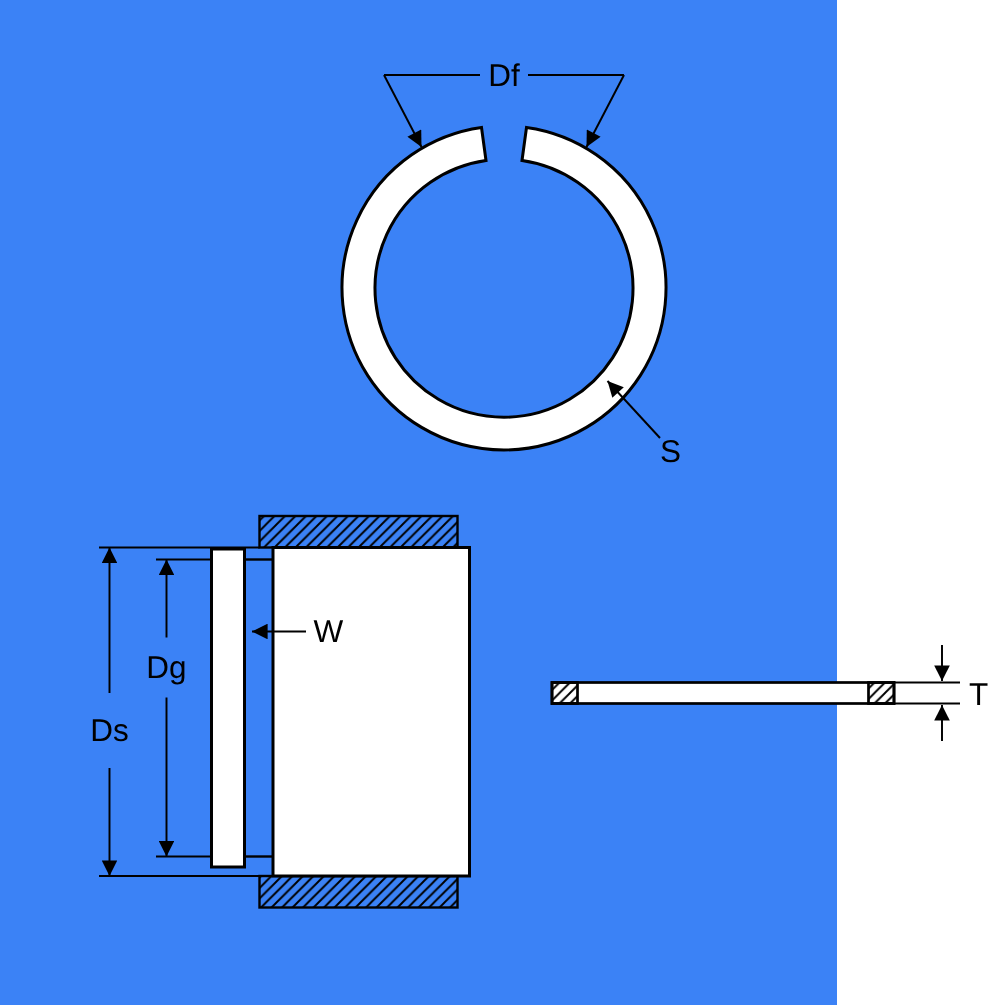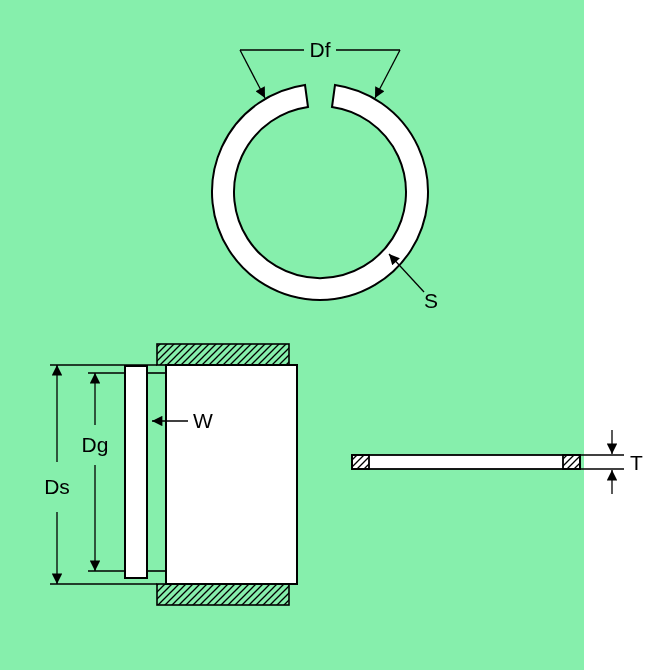--- a/index.html
+++ b/index.html
@@ -4,24 +4,25 @@
 <style>
   html, body {
     margin: 0;
     padding: 0;
     background: #ffffff;
     width: 670px;
     height: 670px;
     font-family: "Liberation Sans", sans-serif;
   }
   .drawing-wrap {
-    width: 584px;
+    width: 542px;
     height: 670px;
     position: relative;
-    background: #86efac;
+    background: #3b82f6;
+    padding-left: 16px;
   }
   svg { display: block; }
   text {
     font-family: "Liberation Sans", sans-serif;
     fill: #000000;
   }
   .dim-label { font-size: 21px; }
 </style>
 </head>
 <body>

